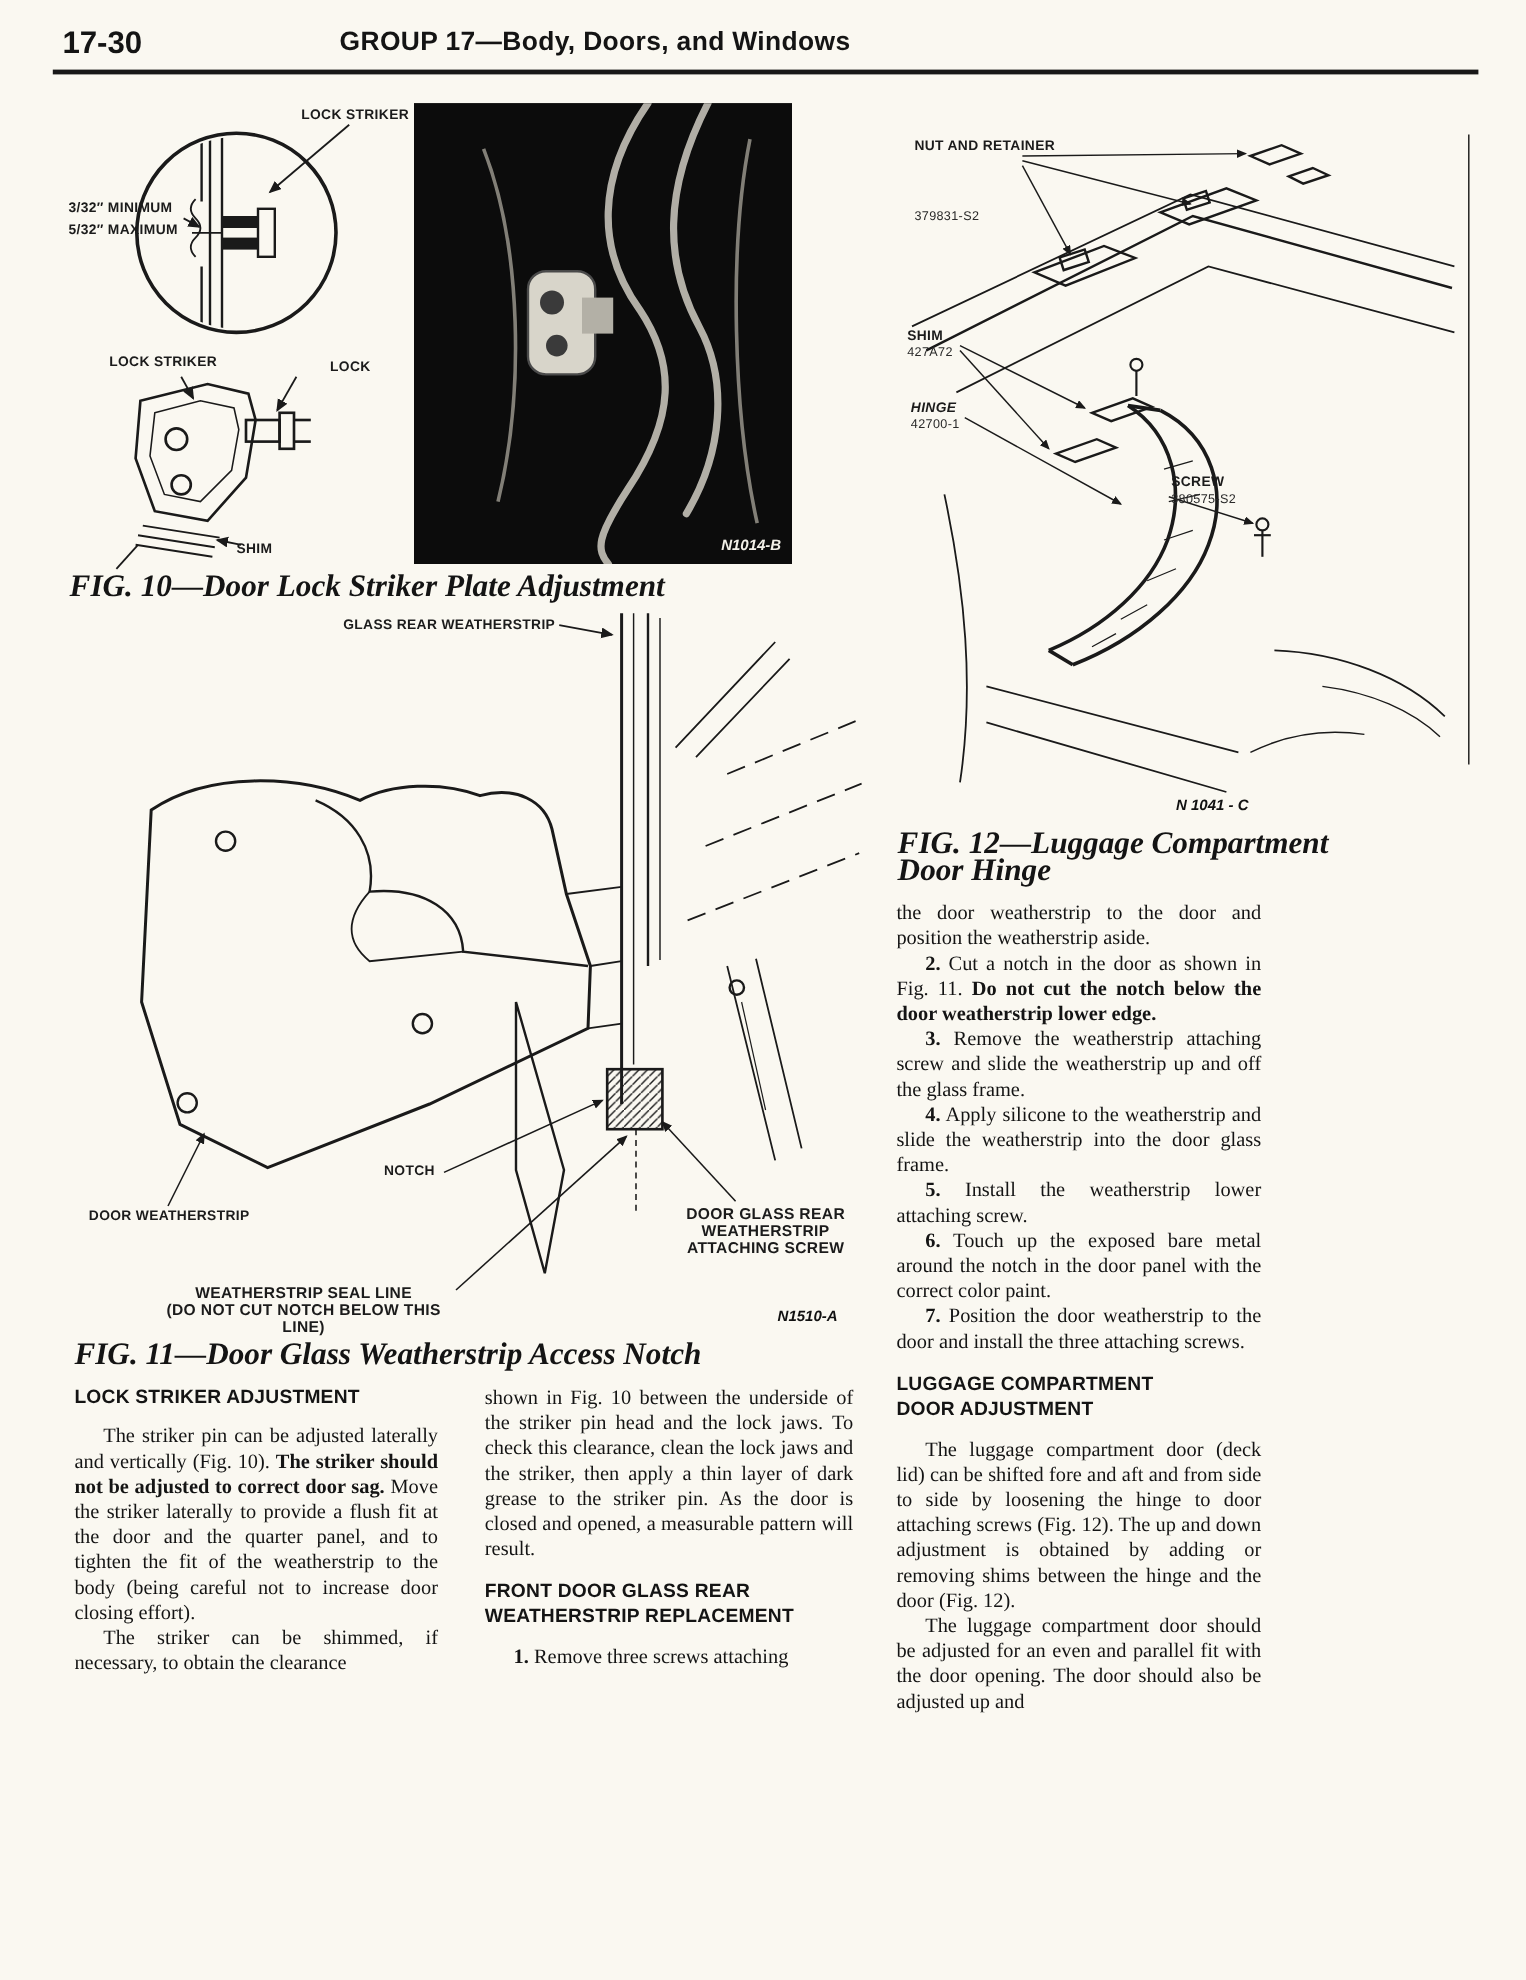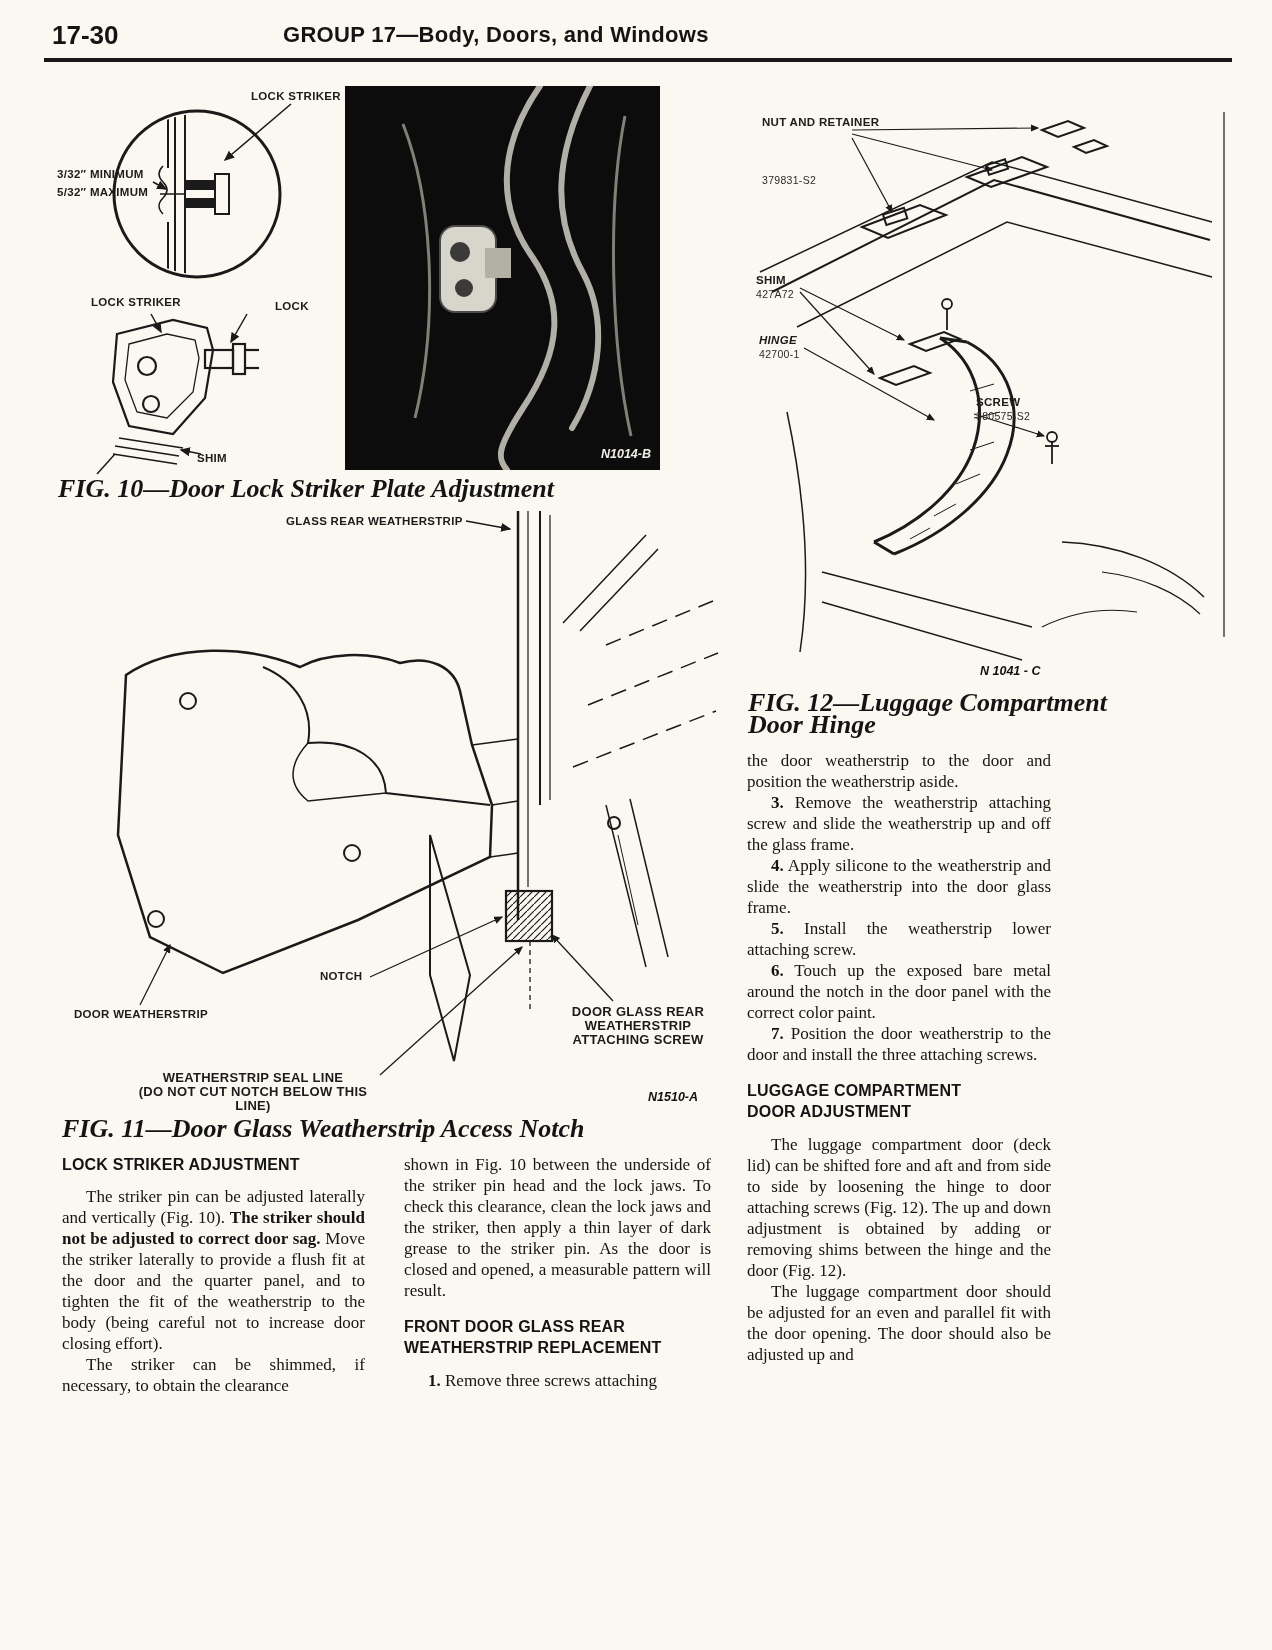--- a/index.html
+++ b/index.html
@@ -254,20 +254,21 @@
     <p class="body cont">shown in Fig. 10 between the underside of the striker pin head and the lock jaws. To check this clearance, clean the lock jaws and the striker, then apply a thin layer of dark grease to the striker pin. As the door is closed and opened, a measurable pattern will result.</p>
     <div class="colhead mt">
       <div>FRONT DOOR GLASS REAR</div>
       <div>WEATHERSTRIP REPLACEMENT</div>
     </div>
     <p class="body step"><span class="b">1.</span><span> Remove three screws attaching</span></p>
   </div>
 
   <div class="col" style="left:747px;top:750px;width:304px;">
     <p class="body cont">the door weatherstrip to the door and position the weatherstrip aside.</p>
+    <p class="body step"><span class="b">2.</span><span> Cut a notch in the door as shown in Fig. 11. </span><span class="b">Do not cut the notch below the door weatherstrip lower edge.</span></p>
     <p class="body step"><span class="b">3.</span><span> Remove the weatherstrip attaching screw and slide the weatherstrip up and off the glass frame.</span></p>
     <p class="body step"><span class="b">4.</span><span> Apply silicone to the weatherstrip and slide the weatherstrip into the door glass frame.</span></p>
     <p class="body step"><span class="b">5.</span><span> Install the weatherstrip lower attaching screw.</span></p>
     <p class="body step"><span class="b">6.</span><span> Touch up the exposed bare metal around the notch in the door panel with the correct color paint.</span></p>
     <p class="body step"><span class="b">7.</span><span> Position the door weatherstrip to the door and install the three attaching screws.</span></p>
     <div class="colhead mt">
       <div>LUGGAGE COMPARTMENT</div>
       <div>DOOR ADJUSTMENT</div>
     </div>
     <p class="body">The luggage compartment door (deck lid) can be shifted fore and aft and from side to side by loosening the hinge to door attaching screws (Fig. 12). The up and down adjustment is obtained by adding or removing shims between the hinge and the door (Fig. 12).</p>

